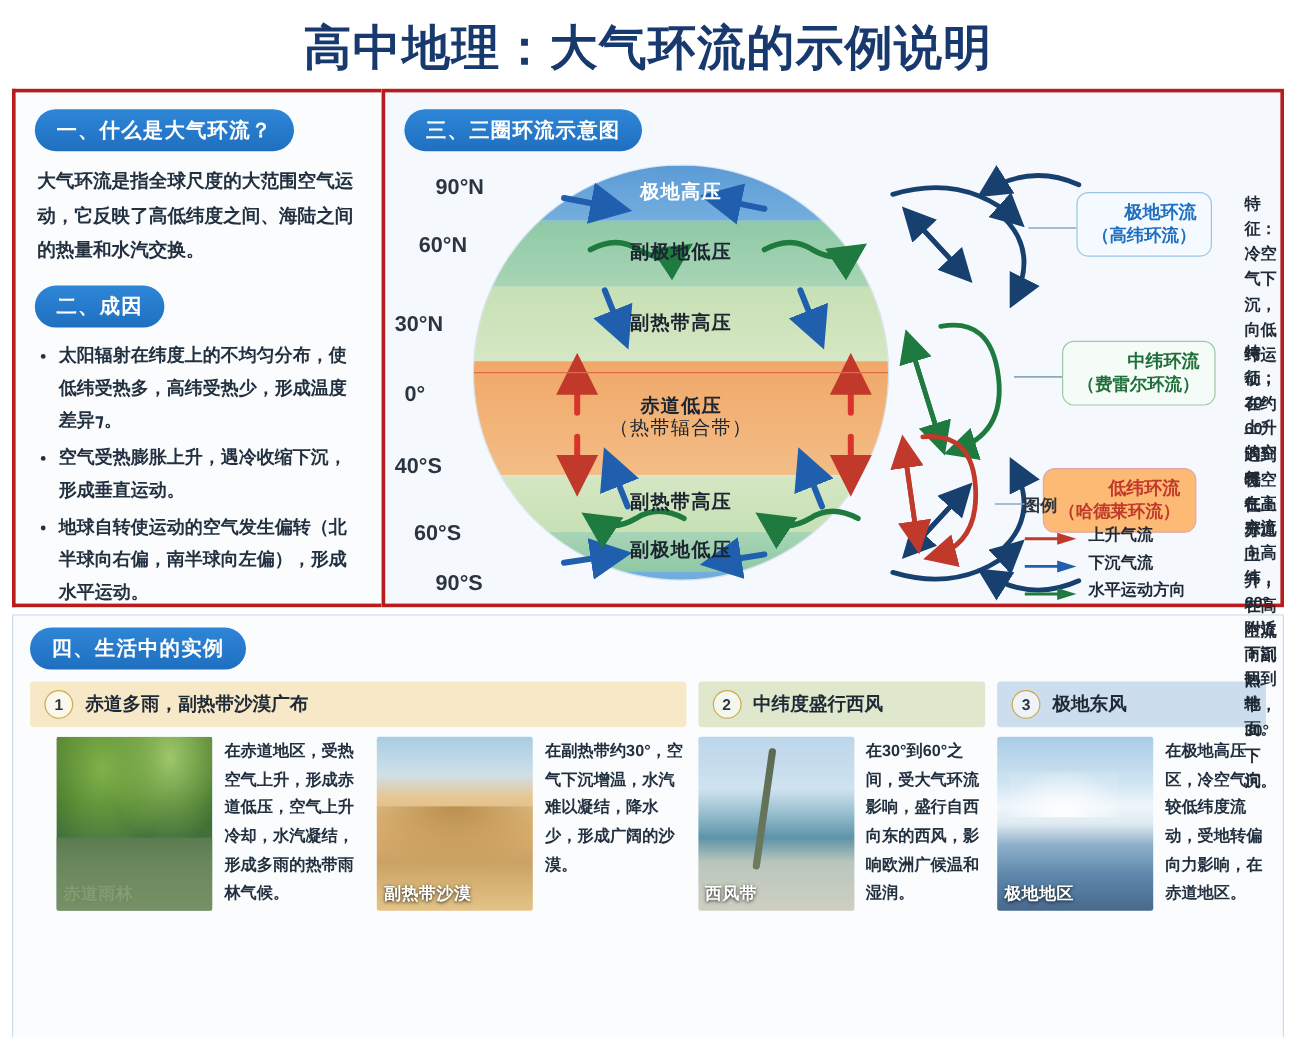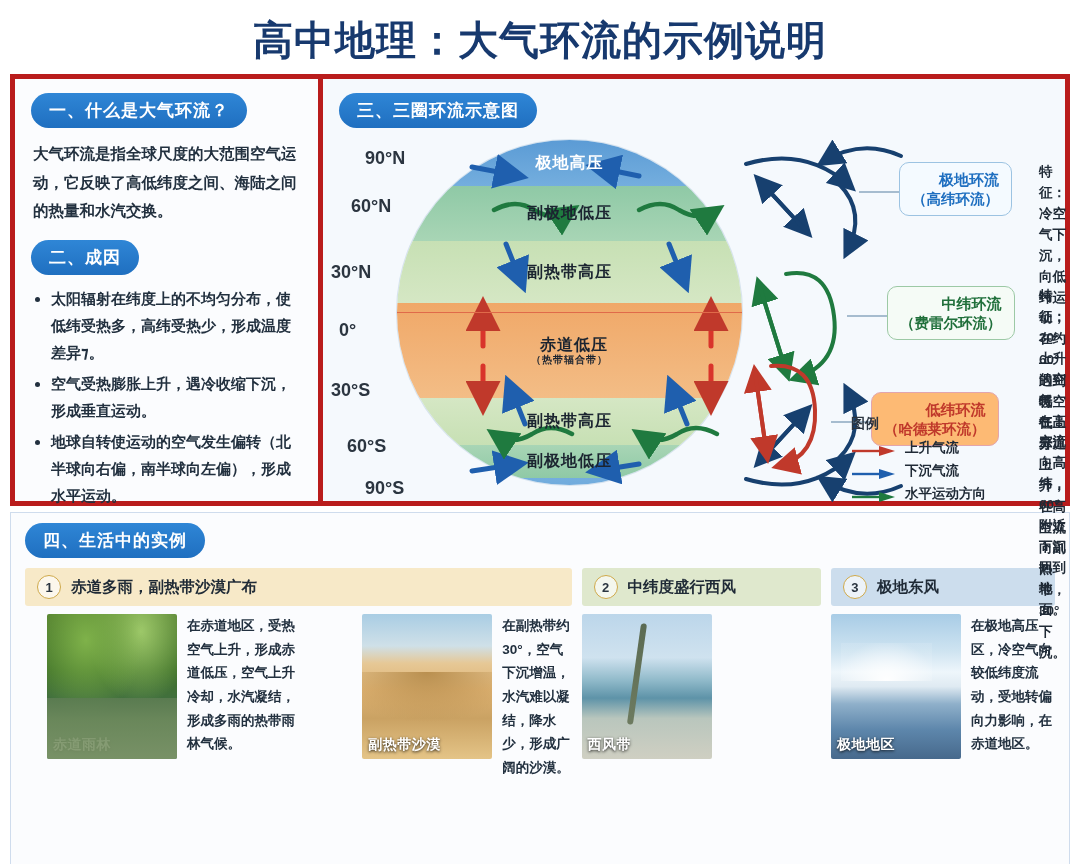--- a/index.html
+++ b/index.html
@@ -26,21 +26,21 @@
   
   .top-row{
     display:flex;
     margin:0 10px;
     gap:0;
     align-items:stretch;
     height:432px;
   }
   .panel{
     background:#fbfcfe;
-    border:5px solid #b91c1c;
+    border:3px solid #b91c1c;
     box-sizing:border-box;
   }
   .panel-left{
     width:308px;
     padding:14px 16px;
     border-right:none;
   }
   .panel-right{
     flex:1;
     position:relative;
@@ -88,24 +88,24 @@
     position:absolute;
     left:58px;top:6px;
     width:345px;height:345px;
     border-radius:50%;
     overflow:hidden;
     box-shadow:0 0 0 1px rgba(120,160,195,.25);
   }
   .band{position:absolute;left:0;width:100%;display:flex;align-items:center;justify-content:center;}
   .band-label{
     font-size:16px;font-weight:bold;letter-spacing:1px;
-    text-align:right;line-height:1.15;
+    text-align:center;line-height:1.15;
     position:relative;z-index:3;
   }
-  .band-label .sub{font-size:10px;font-weight:bold;display:block;}
+  .band-label .sub{font-size:16px;font-weight:normal;display:block;}
   .equator-line{
     position:absolute;left:0;width:100%;height:1px;background:#e06a4a;top:172px;z-index:2;
   }
   .lat{
     position:absolute;
     font-size:18px;font-weight:bold;color:#2b3540;
     white-space:nowrap;
   }
 
   
@@ -174,21 +174,21 @@
   .ex-text{font-size:13.5px;line-height:1.75;font-weight:bold;color:#22303f;}
 
   
   .ph-forest{background:
     radial-gradient(ellipse at 30% 18%, #7fb24a 0%, rgba(127,178,74,0) 45%),
     radial-gradient(ellipse at 72% 12%, #9ec96a 0%, rgba(158,201,106,0) 40%),
     linear-gradient(180deg,#4e7a2c 0%,#3d6f28 38%,#41703a 55%,#3e6b4a 70%,#4a7758 100%);}
   .ph-forest:after{content:"";position:absolute;left:0;right:0;top:58%;bottom:0;
     background:linear-gradient(180deg,#5c7c52 0%,#6e8a5c 35%,#7d9468 100%);opacity:.9;}
   .ph-desert{background:
-    linear-gradient(180deg,#a9cde4 0%,#cfe0e8 22%,#e6c896 34%,#dfb373 52%,#caa263 72%,#e4c487 100%); margin-left: 48px;}
+    linear-gradient(180deg,#a9cde4 0%,#cfe0e8 22%,#e6c896 34%,#dfb373 52%,#caa263 72%,#e4c487 100%);}
   .ph-desert:after{content:"";position:absolute;left:-20%;top:40%;width:140%;height:35%;
     background:radial-gradient(ellipse at 50% 0%, #b98f4f 0%, rgba(185,143,79,0) 70%);}
   .ph-wind{background:
     linear-gradient(180deg,#bcd6ea 0%,#cfe2ef 30%,#8fb9c9 46%,#5e93a8 58%,#b9c6bd 72%,#cfcfc2 100%); text-align: center;}
   .ph-wind:after{content:"";position:absolute;left:40%;top:6%;width:6px;height:70%;
     background:linear-gradient(180deg,#5b6b53,#6d7b60);transform:rotate(8deg);border-radius:3px;}
   .ph-polar{background:
     linear-gradient(180deg,#a8cce6 0%,#cfe4f1 26%,#eef6fb 40%,#dfeaf2 50%,#8fb0ca 62%,#5d86ab 80%,#47698c 100%);}
   .ph-polar:after{content:"";position:absolute;left:8%;top:20%;width:70%;height:26%;
     background:radial-gradient(ellipse at 50% 100%, #ffffff 0%, rgba(255,255,255,.1) 75%);}
@@ -217,21 +217,21 @@
     <div class="panel panel-right">
       <div class="badge">三、三圈环流示意图</div>
 
       <div class="diagram">
 
         <div id="lat-host">
             <div class="lat" style="top: 14px; left: 26px;">90°N</div>
             <div class="lat" style="top: 62px; left: 12px;">60°N</div>
             <div class="lat" style="top: 128px; left: -8px;">30°N</div>
             <div class="lat" style="top: 186px; left: 0px;">0°</div>
-            <div class="lat" style="top: 246px; left: -8px;">30°S</div>
+            <div class="lat" style="top: 246px; left: -8px;">40°S</div>
             <div class="lat" style="top: 302px; left: 8px;">60°S</div>
             <div class="lat" style="top: 344px; left: 26px;">90°S</div>
           </div>
 
         <div class="globe" id="globe-host">
             <div class="band" style="top: 0px; height: 46px; background: linear-gradient(rgb(91, 155, 213), rgb(116, 174, 222));">
               <div class="band-label" style="color: rgb(255, 255, 255);">极地高压</div>
             </div>
             <div class="band" style="top: 46px; height: 55px; background: linear-gradient(rgb(143, 201, 166), rgb(168, 213, 181));">
               <div class="band-label" style="color: rgb(27, 36, 48);">副极地低压</div>
@@ -414,20 +414,21 @@
         <div class="ex-col" style="width: 248px;">
           <div class="ex-head" style="background: rgb(223, 232, 205);">
             <span class="ex-num">2</span>
             <span>中纬度盛行西风</span>
           </div>
           <div class="ex-body">
             <div style="display: flex; gap: 10px; flex: 1 1 0%;">
               <div class="photo ph-wind">
                 <span class="cap">西风带</span>
               </div>
+              <div class="ex-text">在30°到60°之间，受大气环流影响，盛行自西向东的西风，影响欧洲广候温和湿润。</div>
             </div>
           </div>
         </div>
         <div class="ex-col" style="width: 232px;">
           <div class="ex-head" style="background: rgb(204, 221, 237);">
             <span class="ex-num">3</span>
             <span>极地东风</span>
           </div>
           <div class="ex-body">
             <div style="display: flex; gap: 10px; flex: 1 1 0%;">

